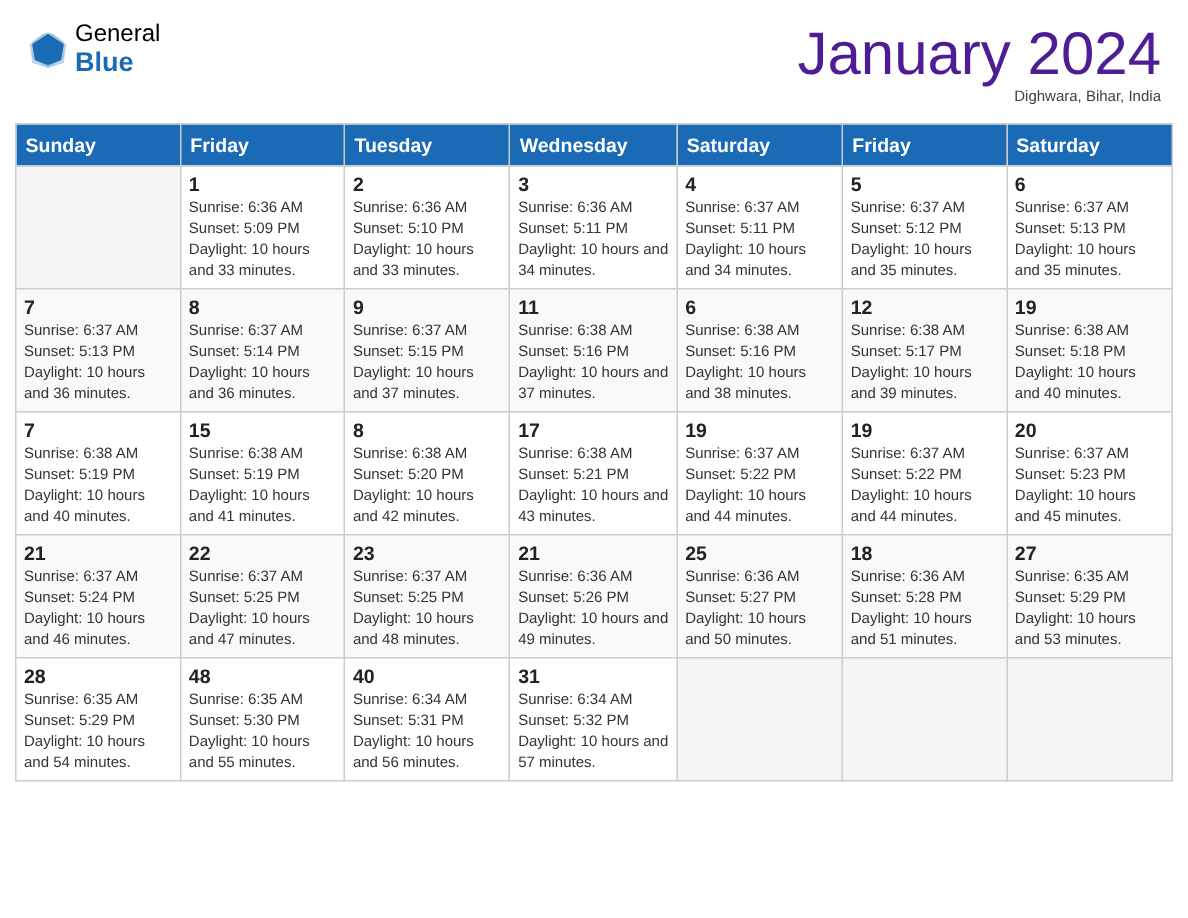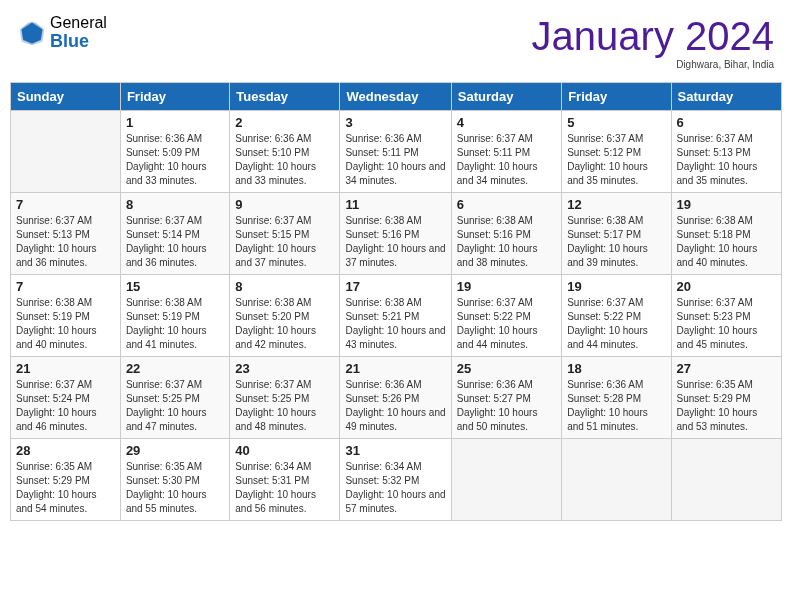--- a/index.html
+++ b/index.html
@@ -233,21 +233,21 @@
           <div class="day-number">27</div>
           <div class="day-info">Sunrise: 6:35 AM<br>Sunset: 5:29 PM<br>Daylight: 10 hours and 53 minutes.</div>
         </td>
       </tr>
       <tr>
         <td>
           <div class="day-number">28</div>
           <div class="day-info">Sunrise: 6:35 AM<br>Sunset: 5:29 PM<br>Daylight: 10 hours and 54 minutes.</div>
         </td>
         <td>
-          <div class="day-number">29</div>
+          <div class="day-number">48</div>
           <div class="day-info">Sunrise: 6:35 AM<br>Sunset: 5:30 PM<br>Daylight: 10 hours and 55 minutes.</div>
         </td>
         <td>
           <div class="day-number">40</div>
           <div class="day-info">Sunrise: 6:34 AM<br>Sunset: 5:31 PM<br>Daylight: 10 hours and 56 minutes.</div>
         </td>
         <td>
           <div class="day-number">31</div>
           <div class="day-info">Sunrise: 6:34 AM<br>Sunset: 5:32 PM<br>Daylight: 10 hours and 57 minutes.</div>
         </td>

